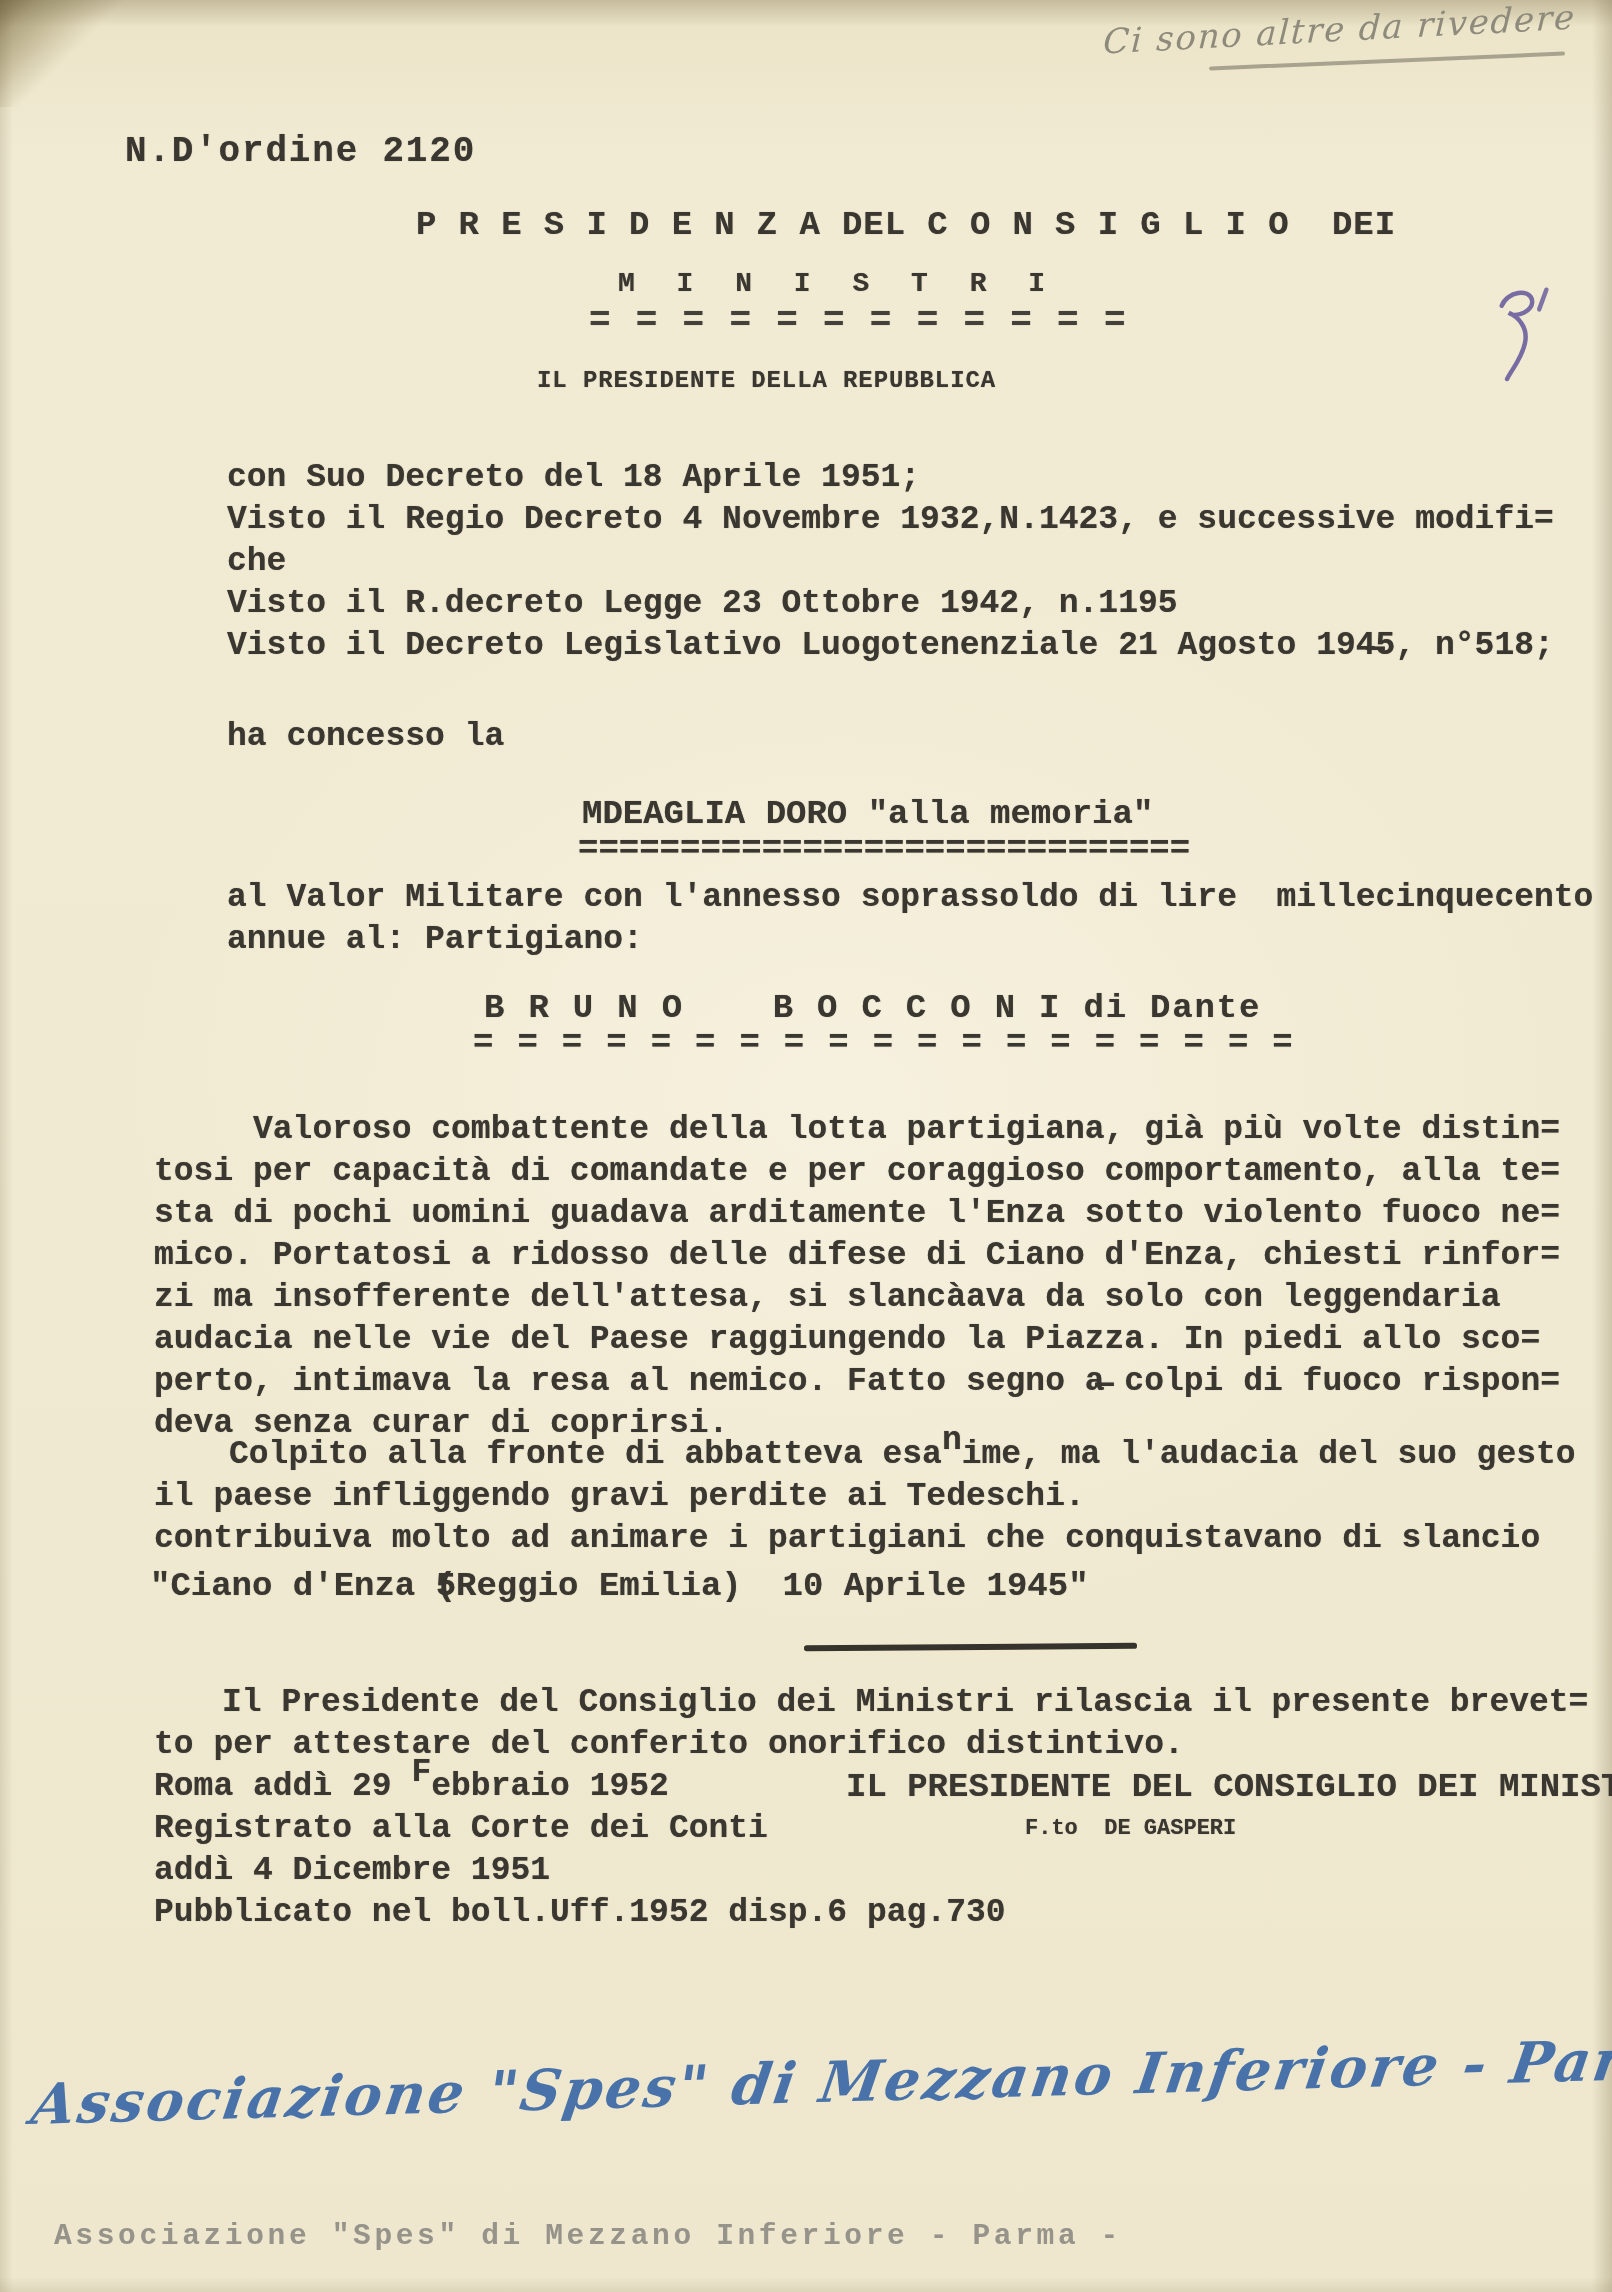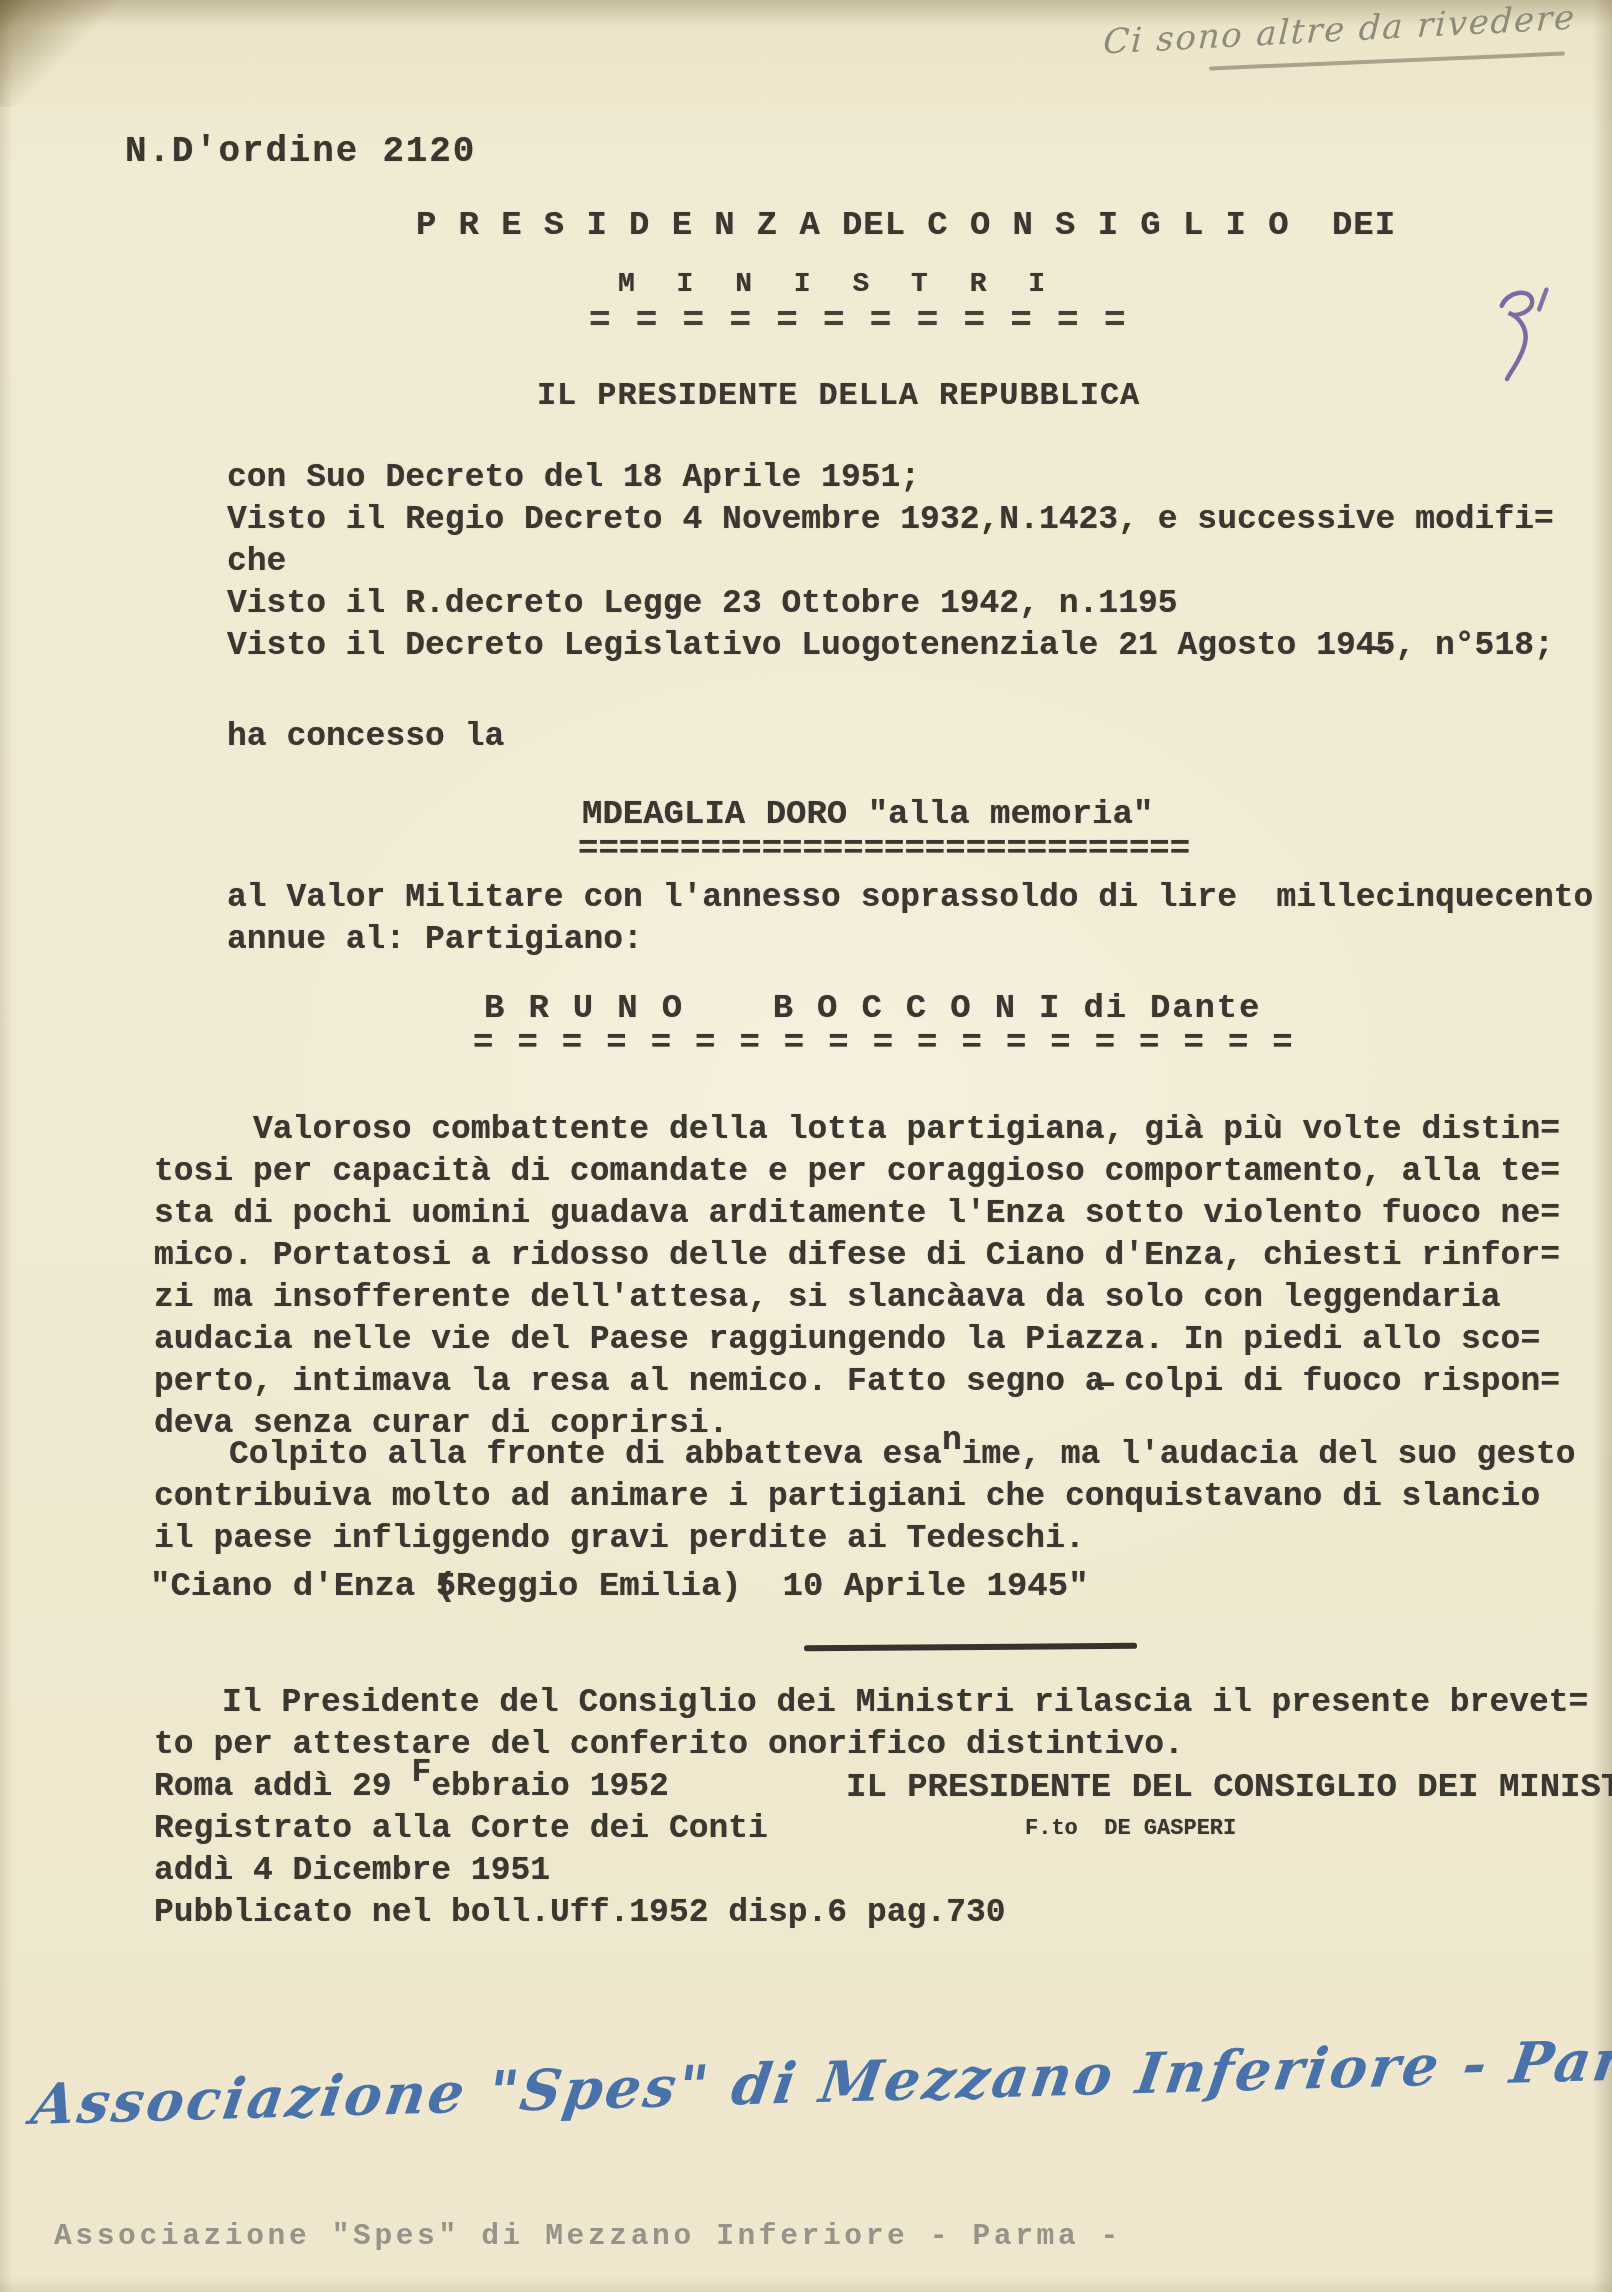--- a/index.html
+++ b/index.html
@@ -31,21 +31,21 @@
   .pencil{position:absolute;top:9px;left:1103px;
     font-family:"DejaVu Serif",serif;font-style:italic;font-size:34px;
     color:#8e8b7c;transform:rotate(-3deg) skewX(-6deg);letter-spacing:1.8px;white-space:pre;}
   .pencil-line{position:absolute;top:59px;left:1209px;width:356px;height:3.6px;
     background:#a8a38f;transform:rotate(-2.4deg);border-radius:1.8px;}
 
   .order-number{top:131px;left:125px;font-size:36px;letter-spacing:1.8px;}
   .header-1{top:204px;left:416px;font-size:34px;letter-spacing:0.9px;}
   .header-2{top:263px;left:618px;font-size:28px;letter-spacing:12.5px;}
   .header-2u{top:301px;left:589px;font-size:36px;letter-spacing:1.8px;color:#44403a;}
-  .authority{top:360px;left:537px;font-size:32px;letter-spacing:0.9px;margin-top:15px;}
+  .authority{top:360px;left:537px;font-size:24px;letter-spacing:0.9px;}
 
   .preamble{top:457px;left:227px;}
   .proposal{top:673px;left:349px;}
   .grant{top:716px;left:227px;}
 
   .medal-title{top:793px;left:582px;font-size:34px;}
   .medal-underline{top:828px;left:578px;font-size:34px;letter-spacing:0;}
 
   .award-1{top:877px;left:227px;}
   .award-2{top:919px;left:227px;}
@@ -117,21 +117,21 @@
 
   <div class="t award-1">al Valor Militare con l'annesso soprassoldo di lire  millecinquecento</div>
   <div class="t award-2">annue al: Partigiano:</div>
 
   <div class="t recipient">B R U N O    B O C C O N I di Dante</div>
   <div class="t recipient-u">= = = = = = = = = = = = = = = = = = =</div>
 
   <div class="t citation-1 indent-first"><div class="tline">Valoroso combattente della lotta partigiana, già più volte distin=</div><div class="tline">tosi per capacità di comandate e per coraggioso comportamento, alla te=</div><div class="tline">sta di pochi uomini guadava arditamente l'Enza sotto violento fuoco ne=</div><div class="tline">mico. Portatosi a ridosso delle difese di Ciano d'Enza, chiesti rinfor=</div><div class="tline">zi ma insofferente dell'attesa, si slancàava da solo con leggendaria</div><div class="tline">audacia nelle vie del Paese raggiungendo la Piazza. In piedi allo sco=</div><div class="tline">perto, intimava la resa al nemico. Fatto segno a̶ colpi di fuoco rispon=</div><div class="tline">deva senza curar di coprirsi.</div></div>
 
   <div class="t citation-2a"><span>Colpito alla fronte di abbatteva esa</span><span class="sup">n</span><span>ime, ma l'audacia del suo gesto</span></div>
-  <div class="t citation-2b"><div class="tline">contribuiva molto ad animare i partigiani che conquistavano di slancio</div><div class="tline">il paese infliggendo gravi perdite ai Tedeschi.</div></div>
+  <div class="t citation-2b"><div class="tline">il paese infliggendo gravi perdite ai Tedeschi.</div><div class="tline">contribuiva molto ad animare i partigiani che conquistavano di slancio</div></div>
 
   <div class="t place-date"><span>"Ciano d'Enza </span><span class="ov"><span>(</span><span class="ov-over">5</span></span><span>Reggio Emilia)  10 Aprile 1945"</span></div>
 
   <div class="separator"></div>
 
   <div class="t closing-1">Il Presidente del Consiglio dei Ministri rilascia il presente brevet=</div>
   <div class="t closing-2">to per attestare del conferito onorifico distintivo.</div>
 
   <div class="t date-line"><span>Roma addì 29 </span><span class="sup">F</span><span>ebbraio 1952</span></div>
 

